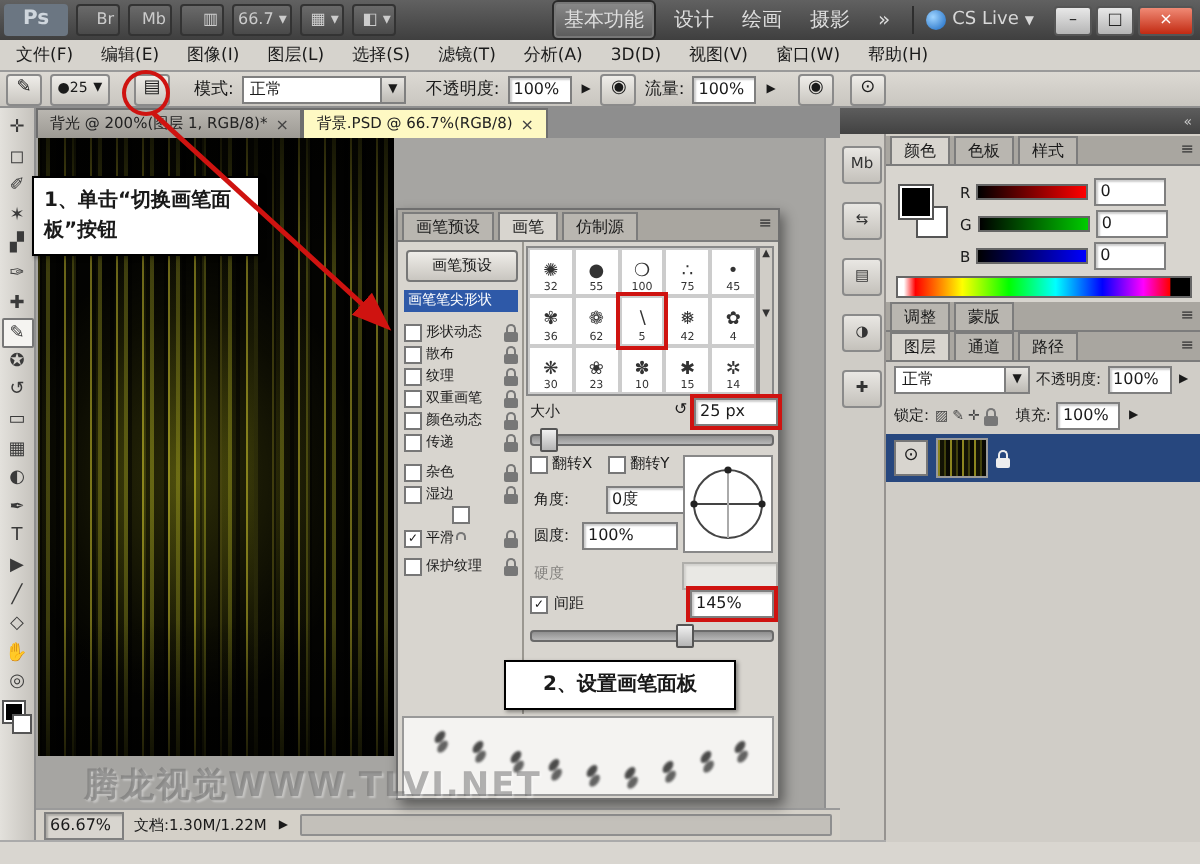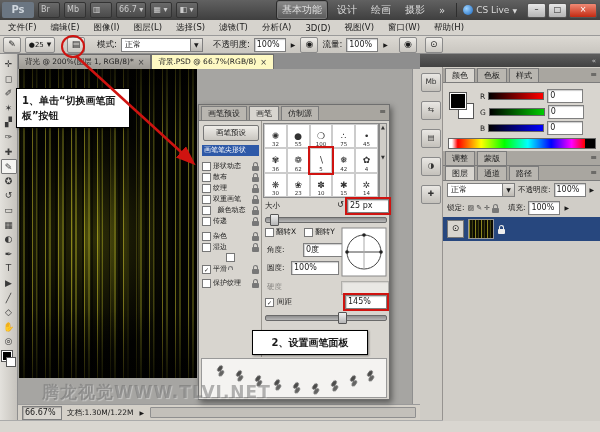--- a/index.html
+++ b/index.html
@@ -5,21 +5,21 @@
   html,body{margin:0;padding:0;background:#888;}
   .app{position:relative;width:600px;height:432px;background:#d4d0c8;overflow:hidden;
        font-family:"DejaVu Sans",sans-serif;font-size:9px;color:#1a1a1a;}
   .abs{position:absolute;}
   
   .titlebar{left:0;top:0;width:600px;height:20px;background:linear-gradient(#616161,#3f3f3f);
             display:flex;align-items:center;gap:4px;color:#d8d8d8;}
   .pslogo{width:32px;height:16px;margin-left:2px;background:#6b7682;color:#cfd6dd;font-weight:bold;
           font-size:10px;text-align:center;line-height:16px;border-radius:2px;}
   .tbico{height:14px;min-width:16px;padding:0 2px;background:linear-gradient(#6a6a6a,#4a4a4a);
-         border:1px solid #333;border-radius:2px;font-size:8px;line-height:13px;text-align:left;color:#ccc;}
+         border:1px solid #333;border-radius:2px;font-size:8px;line-height:13px;text-align:right;color:#ccc;}
   .tbsep{width:1px;height:14px;background:#2e2e2e;margin:0 2px;}
   .wsbtn{padding:2px 5px;font-size:10px;color:#ddd;border-radius:3px;}
   .wsbtn.active{background:linear-gradient(#8a8a8a,#5a5a5a);border:1px solid #2a2a2a;box-shadow:0 0 0 1px #777 inset;}
   .cslive{display:flex;align-items:center;gap:3px;}
   .csdot{width:10px;height:10px;border-radius:50%;background:radial-gradient(circle at 35% 35%,#9fd4ff,#1565c0);}
   .winbtns{display:flex;gap:2px;margin-left:6px;margin-right:3px;}
   .winbtn{width:17px;height:13px;background:linear-gradient(#e8e8e8,#b5b5b5);border:1px solid #555;
           border-radius:2px;font-size:8px;line-height:12px;text-align:center;color:#222;}
   .winbtn.close{width:26px;background:linear-gradient(#f08a75,#c22a12);color:#fff;}
   
@@ -363,21 +363,21 @@
     <div class="bopt" style="top:78px;">
       <span class="cb"></span>
       <span class="lab">纹理</span>
       <span class="mini-lock"></span>
       </div>
     <div class="bopt" style="top:89px;">
       <span class="cb"></span>
       <span class="lab">双重画笔</span>
       <span class="mini-lock"></span>
       </div>
-    <div class="bopt" style="top:100px;text-align:center;">
+    <div class="bopt" style="top:100px;">
       <span class="cb"></span>
       <span class="lab">颜色动态</span>
       <span class="mini-lock"></span>
       </div>
     <div class="bopt" style="top:111px;">
       <span class="cb"></span>
       <span class="lab">传递</span>
       <span class="mini-lock"></span>
       </div>
     <div class="bopt" style="top:126px;">

